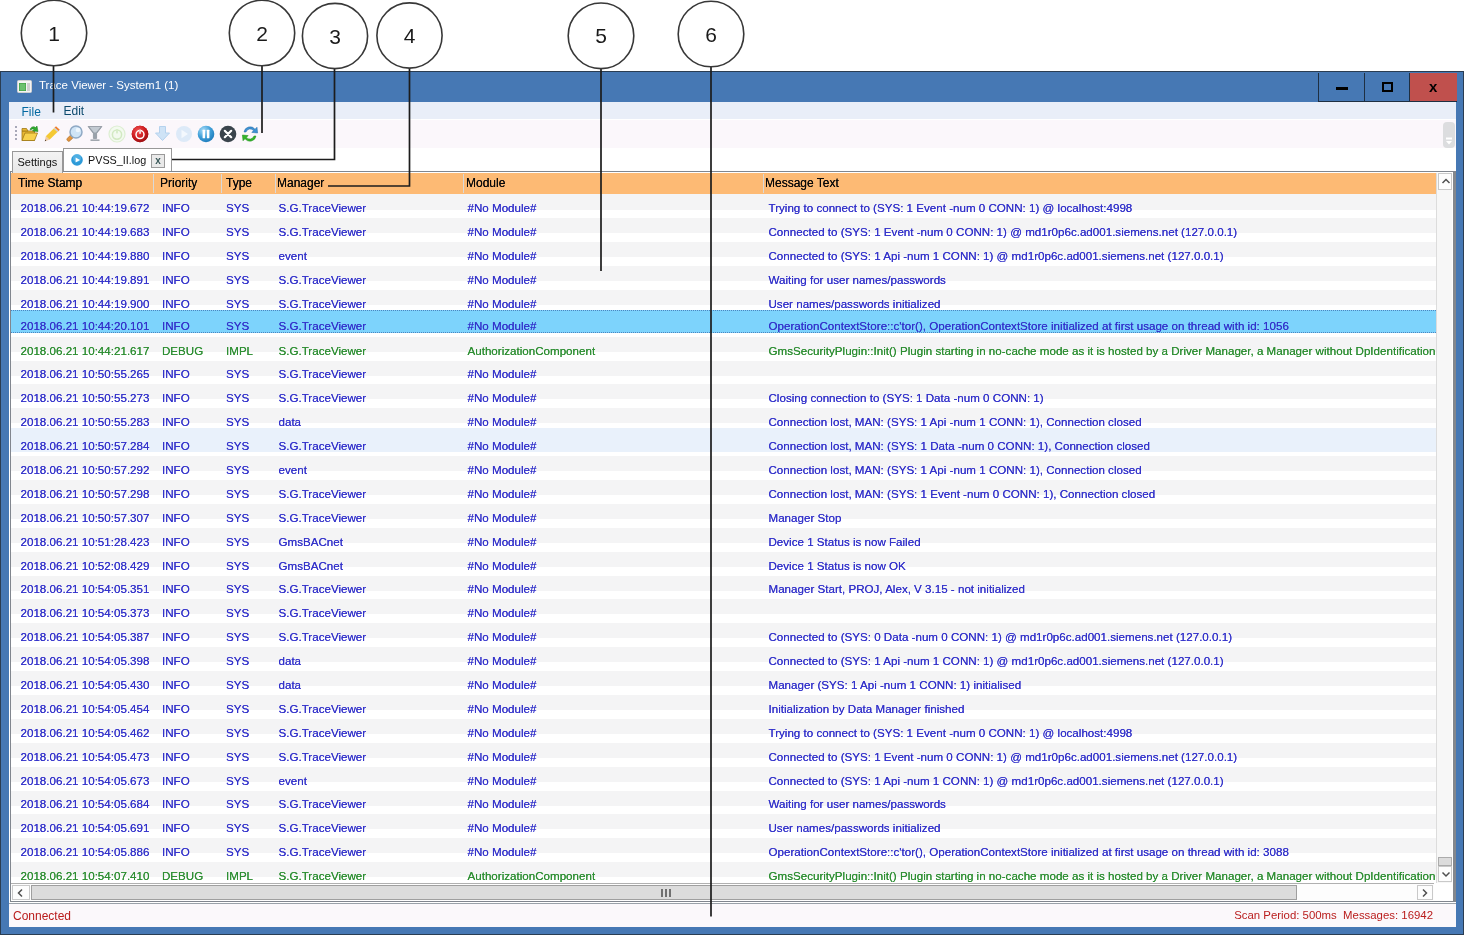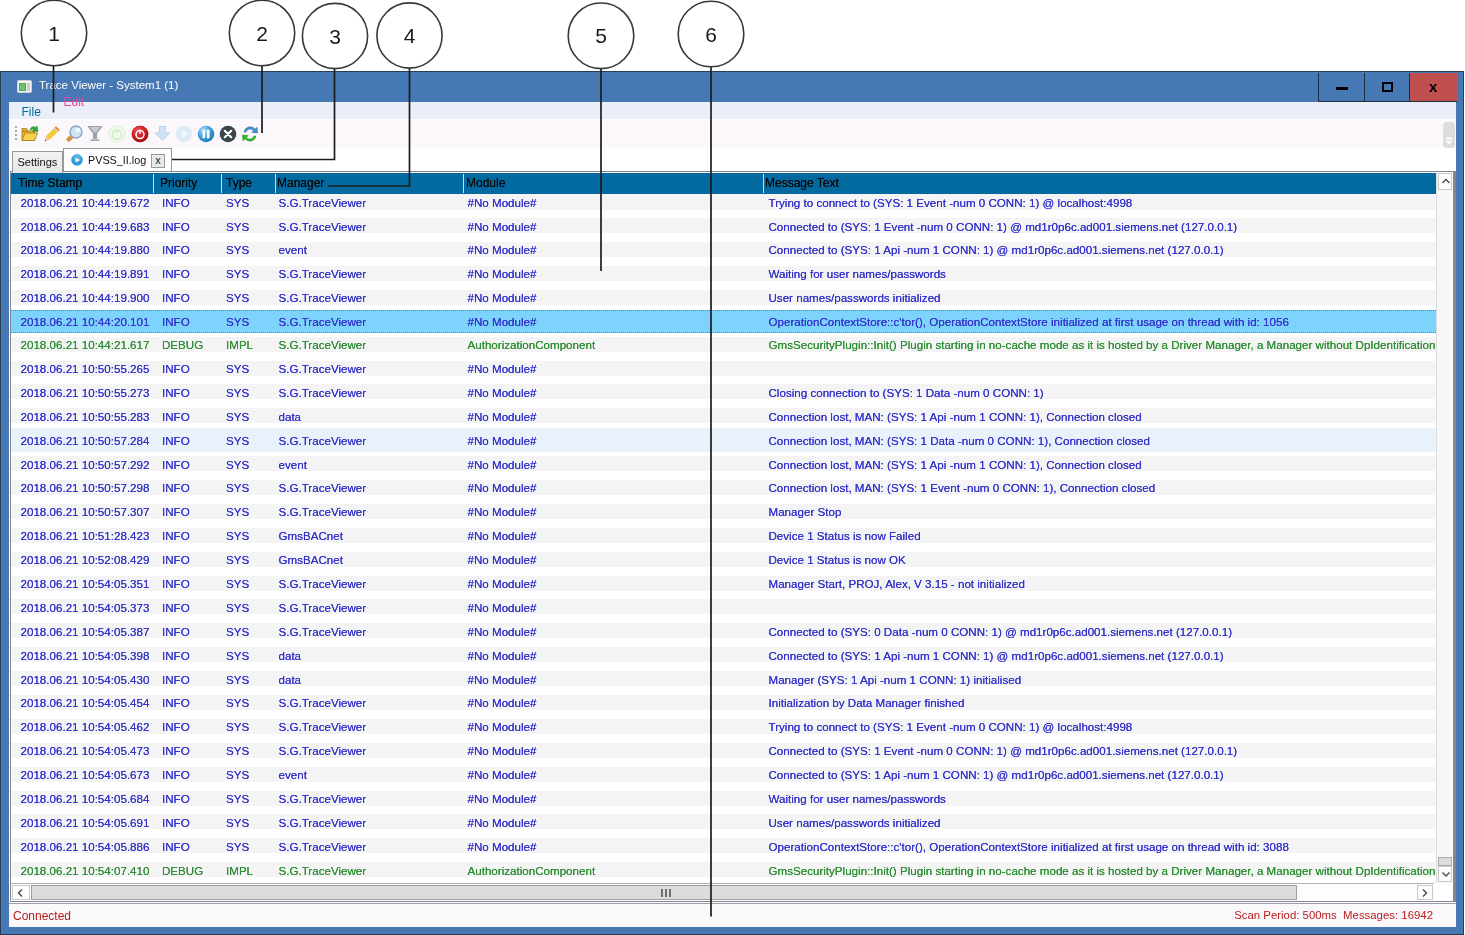--- a/index.html
+++ b/index.html
@@ -26,26 +26,26 @@
 .tab{position:absolute;border:1px solid #989898;font-size:11.5px;color:#111;z-index:2}
 #tab1{left:11.5px;top:151px;width:51.5px;height:32px;background:linear-gradient(#f3f3f3,#e2e2e2)}
 #tab1 span{position:absolute;left:5px;top:3.5px;font-size:11px}
 #tab2{left:63px;top:148px;width:108.5px;height:23px;background:#fff;border-bottom:none}
 #tab2 .txt{position:absolute;left:24px;top:5px;font-size:10.8px}
 #tab2 .cls{position:absolute;left:87px;top:5px;width:14px;height:14px;background:#e9e9e9;border:1px solid #9a9a9a;
  color:#3c5a5a;font-size:10px;font-weight:bold;text-align:center;line-height:12px}
 
 #frame{position:absolute;left:10px;top:171px;width:1445.5px;height:730.5px;background:#fff;
  border:1.5px solid #81868e;border-right:3px solid #83878d}
-#hdr{position:absolute;left:11px;top:172.5px;width:1425px;height:21.5px;background:#0369a1;font-size:12px;color:#0a0a0a;z-index:3;text-shadow:0 0 0.4px #0a0a0a}
+#hdr{position:absolute;left:11px;top:172.5px;width:1425px;height:21.5px;background:#fdba74;font-size:12px;color:#0a0a0a;z-index:3;text-shadow:0 0 0.4px #0a0a0a}
 #hdr span{position:absolute;top:3.5px}
 #hdr i{position:absolute;top:1px;height:19px;width:1px;background:#d9d9d9}
 #rowclip{position:absolute;left:11px;top:194px;width:1425px;height:689px;overflow:hidden;z-index:1}
 #rowsbox{position:absolute;left:0;top:-3.8px;width:1425px}
-.row{height:23.9px;display:flex;align-items:center;font-size:11.6px;white-space:nowrap;text-shadow:0 0 0.5px currentColor;
+.row{height:23.9px;display:flex;align-items:flex-end;font-size:11.6px;white-space:nowrap;text-shadow:0 0 0.5px currentColor;
  background:linear-gradient(#fff 4.4px,#f4f4f5 4.4px 19.5px,#fff 19.5px)}
 .row.sel{background:#7dd3fc;border-top:1px dotted #4d85c0;border-bottom:1px dotted #4d85c0;height:23px}
 .row.hl{background:#e9f1fb}
 .b{color:#3433cb}.g{color:#2e8f33}
 .c1{width:142px;padding-left:9.5px;flex:none;overflow:hidden}
 .c2{width:68px;padding-left:9px;flex:none}
 .c3{width:54px;padding-left:5px;flex:none}
 .c4{width:188px;padding-left:3.5px;flex:none;overflow:hidden}
 .c5{width:300px;padding-left:4.5px;flex:none;overflow:hidden}
 .c6{flex:1;padding-left:5.5px;overflow:hidden}
@@ -85,21 +85,21 @@
   </div>
 <div class="wbtn" id="btnmax">
     <b></b>
   </div>
 <div class="wbtn" id="btncls">
     <b>x</b>
   </div>
 <div id="content"></div>
 <div id="menubar"></div>
 <span style="position:absolute;left:21.5px;top:104.5px;font-size:12px;color:#0369a1;z-index:2">File</span>
-<span style="position:absolute;left:63.5px;top:95px;font-size:12px;color:#ec4899;z-index:2">Edit</span>
+<span style="position:absolute;left:63.5px;top:104px;font-size:12px;color:#0c4a6e;z-index:2">Edit</span>
 <div id="toolbar"></div>
 <div class="abs" style="left:15px;top:126px;width:2px;height:15px;background:repeating-linear-gradient(#a8a8b8 0 2px,transparent 2px 4px)"></div>
 <svg class="abs" style="left:21px;top:125.0px" width="18" height="17" viewBox="0 0 18 17">
     <path d="M1 6 L1 15.5 L13.5 15.5 L13.5 6 Z" fill="#e9b833" stroke="#a07818" stroke-width="0.8"></path>
     <path d="M1 6 L1 3.5 L5.5 3.5 L7 6 Z" fill="#e9b833" stroke="#a07818" stroke-width="0.8"></path>
     <path d="M1 15.5 L4 8 L16.5 8 L13.5 15.5 Z" fill="#f7d14d" stroke="#a07818" stroke-width="0.8"></path>
     <path d="M9 4.5 C10 1.5 13 1 14.5 2.5 L16 1 L17 6.5 L11.5 6 L13 4.5 C12 3.5 10.5 3.8 10 5 Z" fill="#2faa2f" stroke="#1c7a1c" stroke-width="0.5"></path>
   </svg>
 <svg class="abs" style="left:43.5px;top:125.0px" width="17" height="17" viewBox="0 0 17 17">
     <path d="M12 1.2 L15.8 4.8 L13.5 7 L9.8 3.4 Z" fill="#f07d28"></path>

